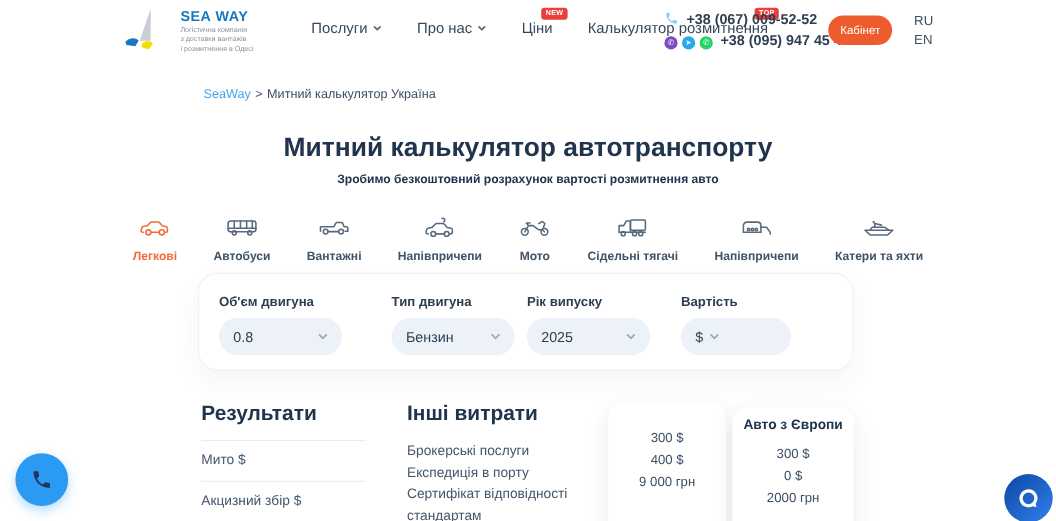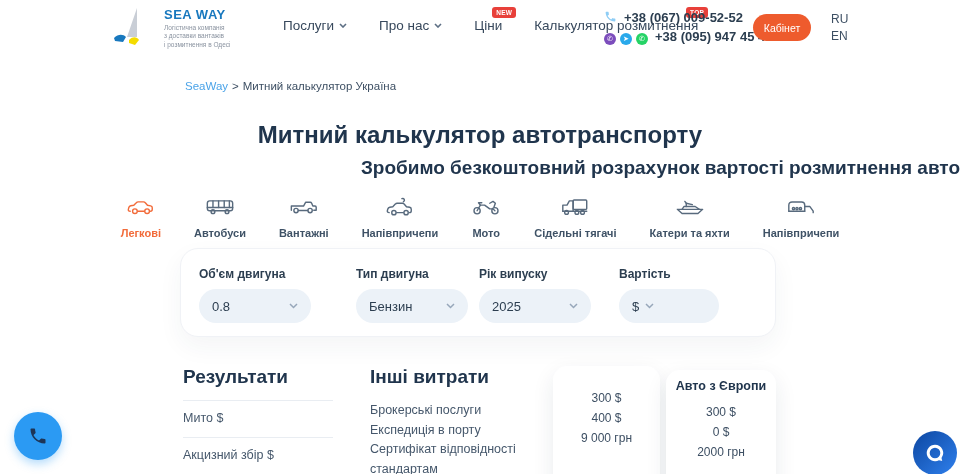--- a/index.html
+++ b/index.html
@@ -35,21 +35,21 @@
   .langs { position:absolute; left:831px; top:11px; font-size:12px; color:#3d4f63; line-height:17px; }
   .lang { cursor:pointer; }
 
   
   .breadcrumb { position:absolute; left:185px; top:62px; font-size:11.5px; color:#3d4f63;margin-top:18px; }
   .breadcrumb a { color:#4aa3e8; text-decoration:none; cursor:pointer; }
   .crumb-sep { margin:0 4px; }
 
   
   .hero-title { position:absolute; top:121px; left:0; width:960px; text-align:center; font-size:24px; font-weight:bold; color:#20354d; }
-  .hero-sub { position:absolute; top:157px; left:0; width:960px; text-align:right; font-size:19px; font-weight:bold; color:#20354d; }
+  .hero-sub { position:absolute; top:157px; left:0; width:960px; text-align:center; font-size:11px; font-weight:bold; color:#20354d; }
 
   
   .tabs { position:absolute; top:193px; left:0; width:960px; display:flex; justify-content:center; align-items:flex-end; gap:33px; }
   .tab { display:flex; flex-direction:column; align-items:center; gap:8px; cursor:pointer; color:#586a7d; }
   .tab .v-icon { height:26px; display:flex; align-items:flex-end; }
   .tab .v-icon svg { display:block; height:24px; stroke:#586a7d; stroke-width:1.5; fill:none; stroke-linecap:round; stroke-linejoin:round; }
   .tab-label { font-size:11px; font-weight:bold; color:#3f5266; white-space:nowrap; }
   .tab.active .v-icon svg { stroke:#f26b3a; }
   .tab.active .tab-label { color:#f26b3a; }
 
@@ -236,40 +236,40 @@
             <circle cx="7" cy="15.8" r="2"></circle>
             <circle cx="18" cy="15.8" r="2"></circle>
             <circle cx="24" cy="15.8" r="2"></circle>
           </svg>
       </span>
       <span class="tab-label">Сідельні тягачі</span>
     </div>
     <div class="tab">
       <span class="v-icon">
         <svg viewBox="0 0 32 20" width="30">
-            <path d="M2.5 12.5h27l-5 4.5h-17z"></path>
-            <path d="M7.5 12.5l2-3h12l4.5 3"></path>
-            <path d="M12 9.5V6l6.5 1.5"></path>
-            <path d="M12 6l-1.5-2"></path>
-          </svg>
-      </span>
-      <span class="tab-label">Катери та яхти</span>
-    </div>
-    <div class="tab">
-      <span class="v-icon">
-        <svg viewBox="0 0 32 20" width="30">
             <path d="M3 14.5V8c0-1.9 1.5-3.4 3.4-3.4h10.2C18.5 4.6 20 6.1 20 8v6.5"></path>
             <path d="M3 14.5h17"></path>
             <circle cx="8" cy="11.8" r="1.2"></circle>
             <circle cx="11.7" cy="11.8" r="1.2"></circle>
             <circle cx="15.4" cy="11.8" r="1.2"></circle>
             <path d="M20 9.5h5.5l3.5 5v1.5"></path>
           </svg>
       </span>
       <span class="tab-label">Напівпричепи</span>
+    </div>
+    <div class="tab">
+      <span class="v-icon">
+        <svg viewBox="0 0 32 20" width="30">
+            <path d="M2.5 12.5h27l-5 4.5h-17z"></path>
+            <path d="M7.5 12.5l2-3h12l4.5 3"></path>
+            <path d="M12 9.5V6l6.5 1.5"></path>
+            <path d="M12 6l-1.5-2"></path>
+          </svg>
+      </span>
+      <span class="tab-label">Катери та яхти</span>
     </div>
   </div>
 
   <div class="form-card">
     <div class="field f1">
       <div class="field-label">Об'єм двигуна</div>
       <div class="pill">
         <span>0.8</span>
         <span class="chev">
             <svg viewBox="0 0 9 6">

